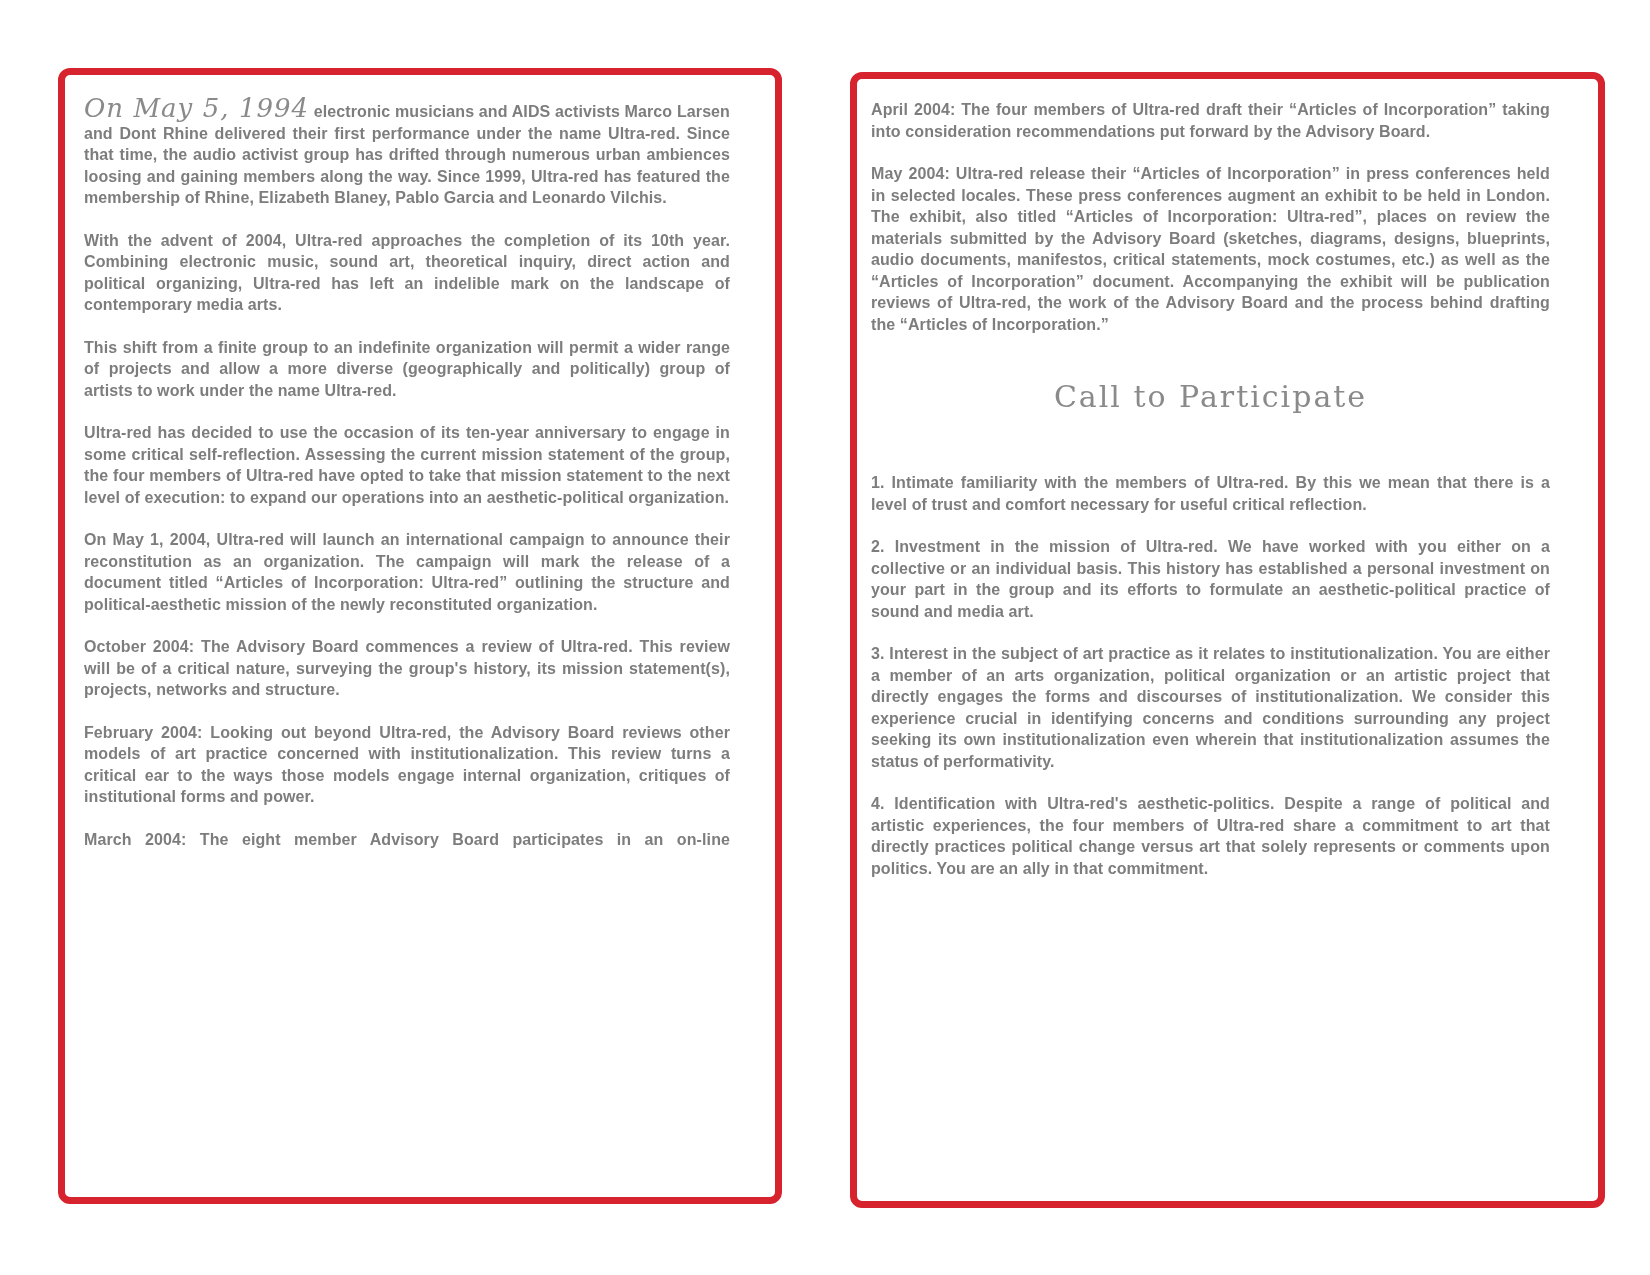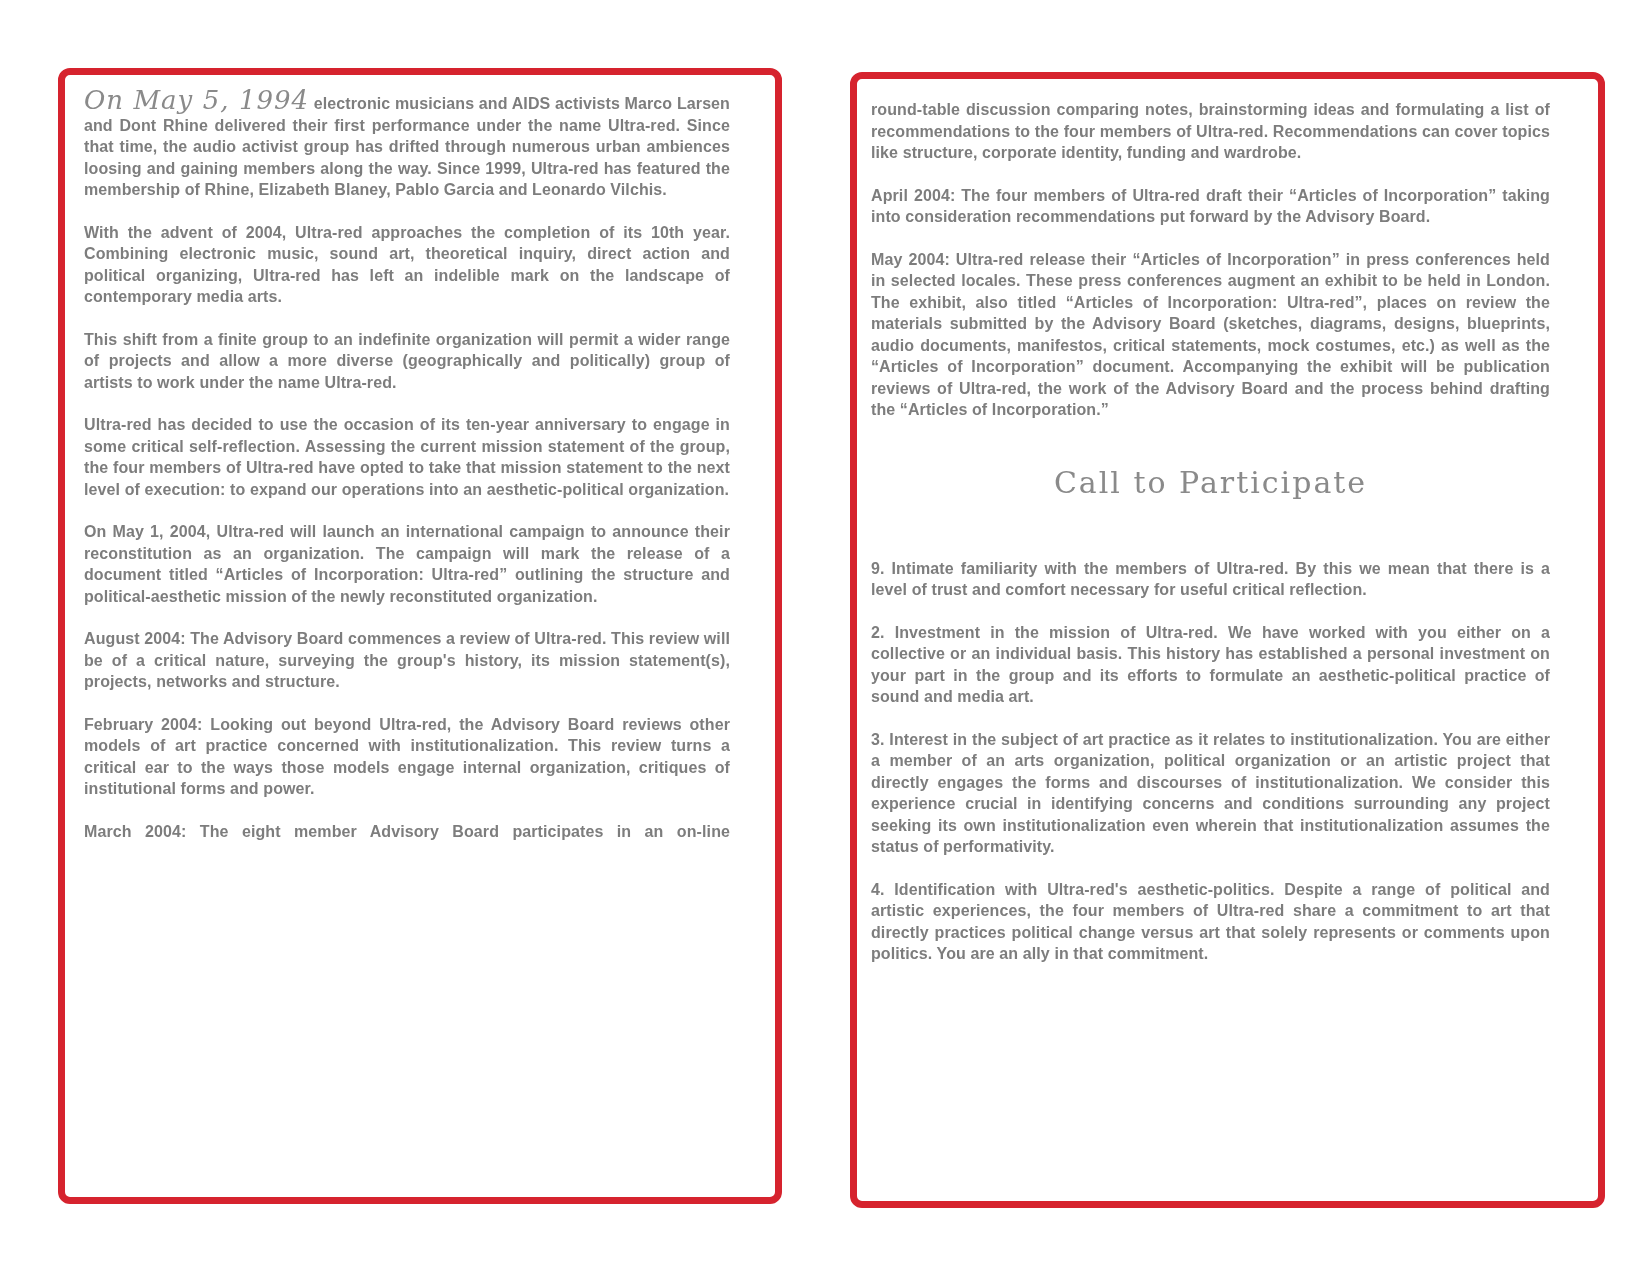--- a/index.html
+++ b/index.html
@@ -23,21 +23,21 @@
     border: 7px solid #d6232e;
     border-radius: 12px;
     background: #ffffff;
     overflow: hidden;
   }
   .page-left {
     left: 58px;
     top: 68px;
     width: 724px;
     height: 1136px;
-    padding: 12px 45px 10px 19px;
+    padding: 20px 45px 10px 19px;
   }
   .page-right {
     left: 850px;
     top: 72px;
     width: 755px;
     height: 1136px;
     padding: 20px 48px 10px 14px;
   }
   p.body {
     margin: 0 0 21px 0;
@@ -82,34 +82,33 @@
     <p class="body">
       <span class="script intro-script">On May 5, 1994</span><span> electronic musicians and AIDS activists Marco Larsen and Dont Rhine delivered their first performance under the name Ultra-red. Since that time, the audio activist group has drifted through numerous urban ambiences loosing and gaining members along the way. Since 1999, Ultra-red has featured the membership of Rhine, Elizabeth Blaney, Pablo Garcia and Leonardo Vilchis.</span>
     </p>
     <div>
         <p class="body">With the advent of 2004, Ultra-red approaches the completion of its 10th year. Combining electronic music, sound art, theoretical inquiry, direct action and political organizing, Ultra-red has left an indelible mark on the landscape of contemporary media arts.</p>
         <p class="body">This shift from a finite group to an indefinite organization will permit a wider range of projects and allow a more diverse (geographically and politically) group of artists to work under the name Ultra-red.</p>
         <p class="body">Ultra-red has decided to use the occasion of its ten-year anniversary to engage in some critical self-reflection. Assessing the current mission statement of the group, the four members of Ultra-red have opted to take that mission statement to the next level of execution: to expand our operations into an aesthetic-political organization.</p>
         <p class="body">On May 1, 2004, Ultra-red will launch an international campaign to announce their reconstitution as an organization. The campaign will mark the release of a document titled “Articles of Incorporation: Ultra-red” outlining the structure and political-aesthetic mission of the newly reconstituted organization.</p>
       </div>
     <div>
-        <p class="body">August 2004: The Advisory Board commences a review of Ultra-red. This review will be of a critical nature, surveying the group's history, its mission statement(s), projects, networks and structure.</p>
+        <p class="body">October 2004: The Advisory Board commences a review of Ultra-red. This review will be of a critical nature, surveying the group's history, its mission statement(s), projects, networks and structure.</p>
         <p class="body">February 2004: Looking out beyond Ultra-red, the Advisory Board reviews other models of art practice concerned with institutionalization. This review turns a critical ear to the ways those models engage internal organization, critiques of institutional forms and power.</p>
       </div>
     <p class="body stretch">March 2004: The eight member Advisory Board participates in an on-line</p>
   </div>
 
   <div class="page page-right">
     <div>
-        <p class="body">round-table discussion comparing notes, brainstorming ideas and formulating a list of recommendations to the four members of Ultra-red. Recommendations can cover topics like structure, corporate identity, funding and wardrobe.</p>
         <p class="body">April 2004: The four members of Ultra-red draft their “Articles of Incorporation” taking into consideration recommendations put forward by the Advisory Board.</p>
         <p class="body">May 2004: Ultra-red release their “Articles of Incorporation” in press conferences held in selected locales. These press conferences augment an exhibit to be held in London. The exhibit, also titled “Articles of Incorporation: Ultra-red”, places on review the materials submitted by the Advisory Board (sketches, diagrams, designs, blueprints, audio documents, manifestos, critical statements, mock costumes, etc.) as well as the “Articles of Incorporation” document. Accompanying the exhibit will be publication reviews of Ultra-red, the work of the Advisory Board and the process behind drafting the “Articles of Incorporation.”</p>
       </div>
     <div class="section-heading">Call to Participate</div>
     <div>
-        <p class="body">9. Intimate familiarity with the members of Ultra-red. By this we mean that there is a level of trust and comfort necessary for useful critical reflection.</p>
+        <p class="body">1. Intimate familiarity with the members of Ultra-red. By this we mean that there is a level of trust and comfort necessary for useful critical reflection.</p>
         <p class="body">2. Investment in the mission of Ultra-red. We have worked with you either on a collective or an individual basis. This history has established a personal investment on your part in the group and its efforts to formulate an aesthetic-political practice of sound and media art.</p>
         <p class="body">3. Interest in the subject of art practice as it relates to institutionalization. You are either a member of an arts organization, political organization or an artistic project that directly engages the forms and discourses of institutionalization. We consider this experience crucial in identifying concerns and conditions surrounding any project seeking its own institutionalization even wherein that institutionalization assumes the status of performativity.</p>
         <p class="body">4. Identification with Ultra-red's aesthetic-politics. Despite a range of political and artistic experiences, the four members of Ultra-red share a commitment to art that directly practices political change versus art that solely represents or comments upon politics. You are an ally in that commitment.</p>
       </div>
   </div>
 
 </div>
 
 </body></html>

